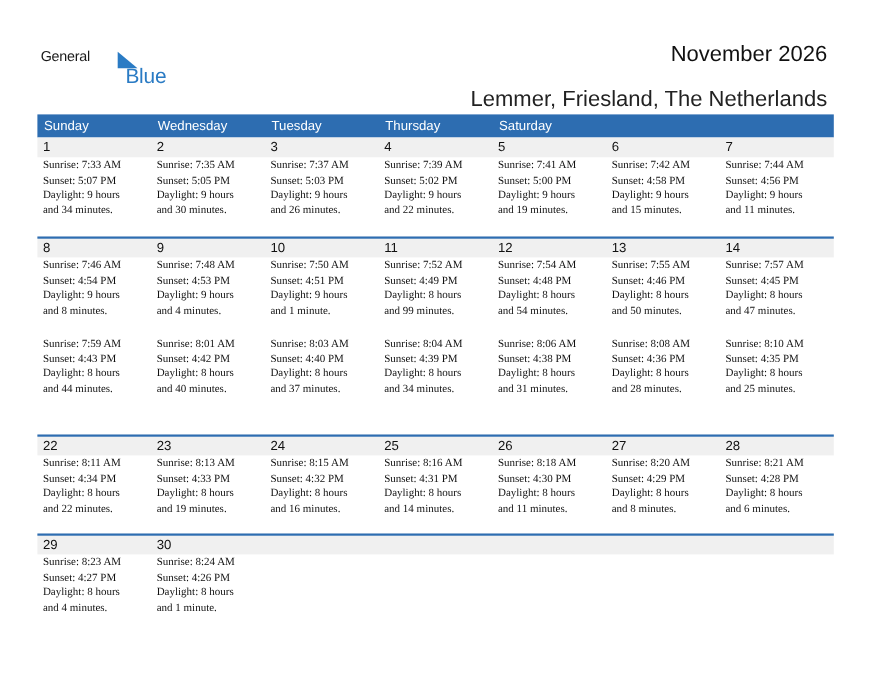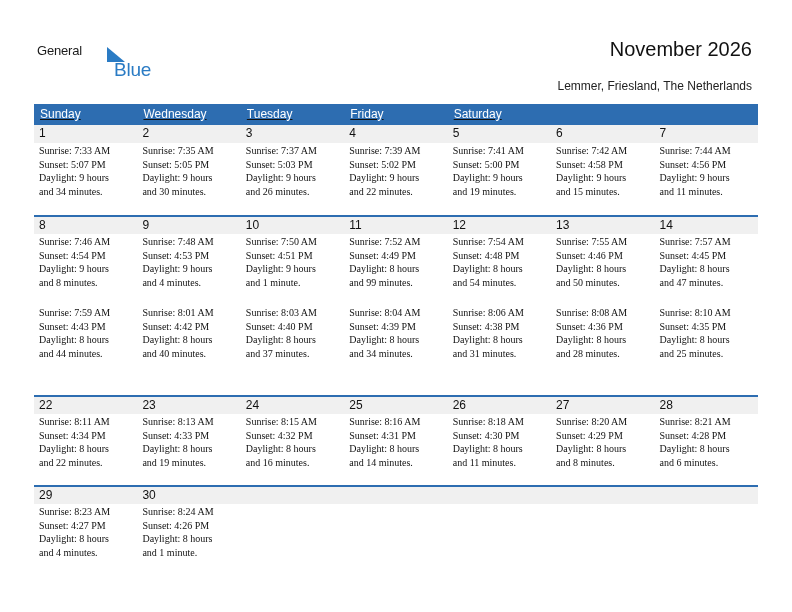--- a/index.html
+++ b/index.html
@@ -7,24 +7,24 @@
     width: 792px; height: 612px; position: relative; overflow: hidden;
     font-family: "Liberation Sans", sans-serif; color: #111;
   }
   .logo { position: absolute; left: 37px; top: 43px; width: 100px; height: 40px; }
   .logo .general { position: absolute; left: 0; top: 0; font-size: 13px; color: #1a1a1a; letter-spacing: -0.2px; }
   .logo .blue { position: absolute; left: 52px; top: 16px; font-size: 19px; color: #2a7bc4; letter-spacing: -0.2px; margin-left: 25px; }
   .logo .tri { position: absolute; left: 70px; top: 4px; width: 0; height: 0;
     border-left: 0 solid transparent; border-bottom: 15px solid #2a7bc4; border-right: 18px solid transparent; }
 
   .title { position: absolute; right: 40px; top: 38px; font-size: 20px; color: #111; text-align: right; }
-  .subtitle { position: absolute; right: 40px; top: 79px; font-size: 12px; color: #222; text-align: left; }
+  .subtitle { position: absolute; right: 40px; top: 79px; font-size: 20px; color: #222; text-align: left; }
 
   .cal { position: absolute; left: 34px; top: 104px; width: 724px; }
-  .head { display: flex; height: 21px; background: #2b6cb0; background: #2d6db1; text-decoration: underline; }
+  .head { display: flex; height: 21px; background: #2b6cb0; background: #2d6db1; }
   .head .hcell { width: 103.43px; box-sizing: border-box; padding-left: 6px; line-height: 21px;
     font-size: 12px; color: #ffffff; }
 
   .week { position: relative; height: 90px; }
   .week.first .numrow { border-top: none; }
   .numrow { display: flex; height: 17px; background: #f0f0f0; border-top: 2px solid #2d6db1; box-sizing: content-box; }
   .week.first .numrow { height: 18px; }
   .numrow .ncell { width: 103.43px; box-sizing: border-box; padding-left: 5px; font-size: 12px; line-height: 17px; color: #111; }
   .inforow { display: flex; }
   .inforow .icell { width: 103.43px; box-sizing: border-box; padding-left: 5px; padding-top: 1px;
@@ -41,21 +41,21 @@
 </div>
 
 <div class="title">November 2026</div>
 <div class="subtitle">Lemmer, Friesland, The Netherlands</div>
 
 <div class="cal">
   <div class="head" id="headrow">
       <div class="hcell">Sunday</div>
       <div class="hcell">Wednesday</div>
       <div class="hcell">Tuesday</div>
-      <div class="hcell">Friday</div>
+      <div class="hcell">Thursday</div>
       <div class="hcell">Saturday</div>
     </div>
   <div id="weeks">
       <div class="week first">
         <div class="numrow">
           <div class="ncell">1</div>
           <div class="ncell">2</div>
           <div class="ncell">3</div>
           <div class="ncell">4</div>
           <div class="ncell">5</div>

